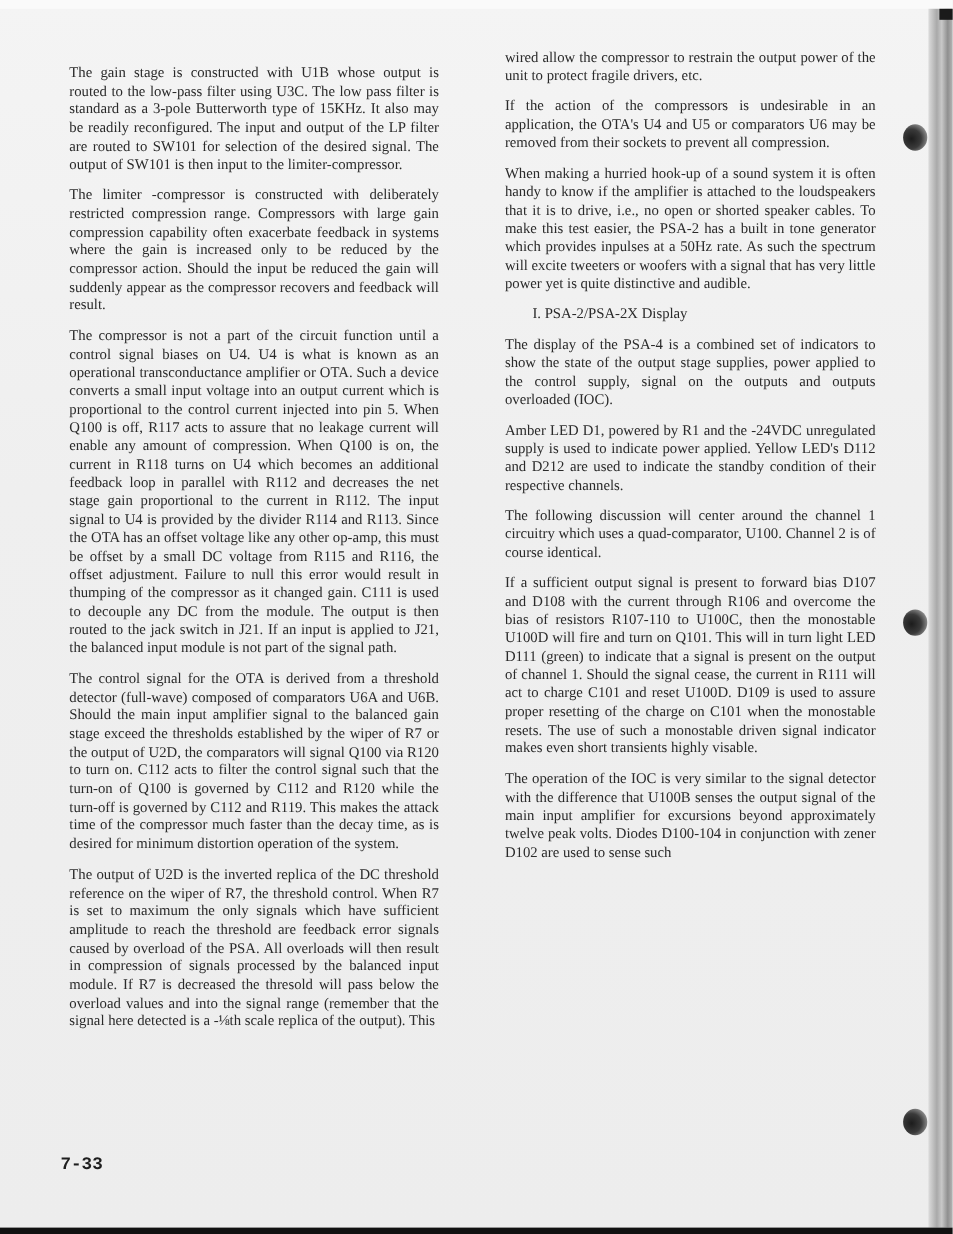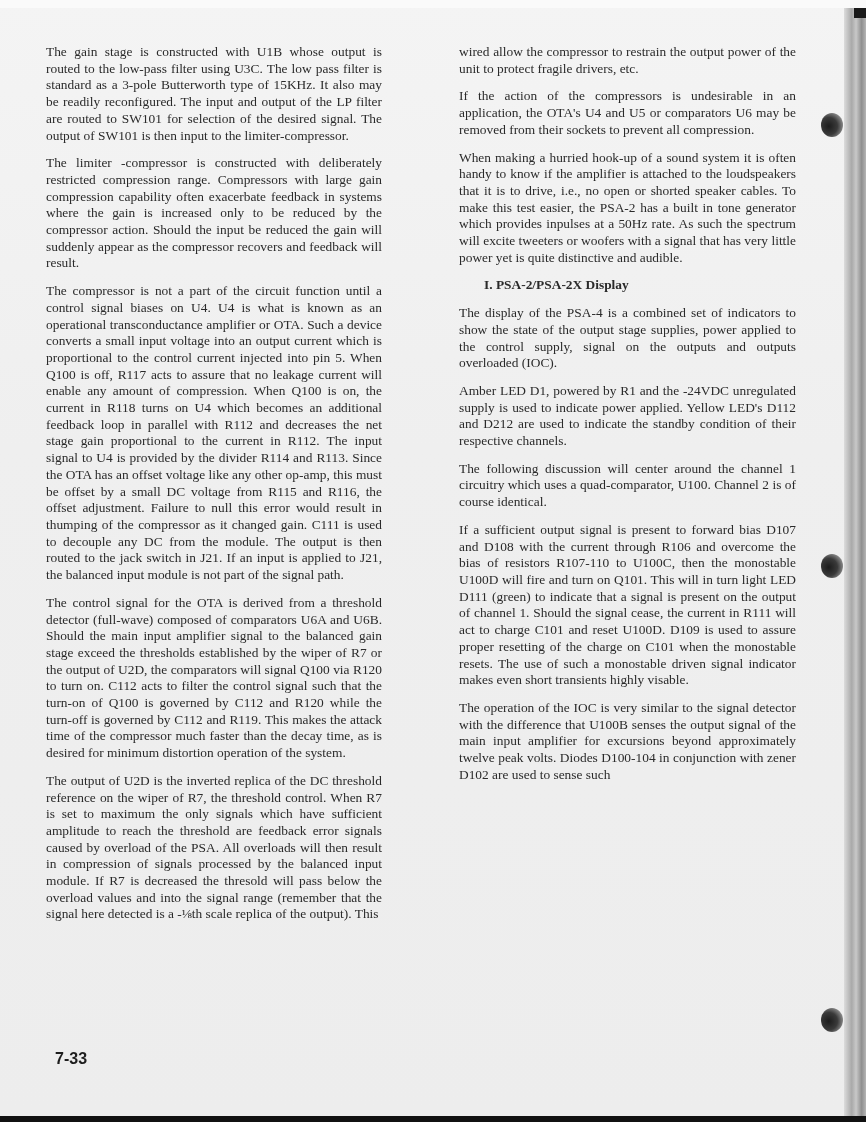--- a/index.html
+++ b/index.html
@@ -21,30 +21,30 @@
     .binding-top { position: absolute; right: 0; top: 8px; width: 12px; height: 10px; background: #1a1a1a; }
     .bottom-bar { position: absolute; left: 0; bottom: 0; width: 866px; height: 6px; background: #111; }
     .hole {
       position: absolute; width: 22px; height: 24px; border-radius: 50%;
       background: radial-gradient(circle at 35% 55%, #1c1c1c 0%, #3a3a3a 45%, #8a8a8a 75%, #e6e6e6 100%);
     }
     .col {
       position: absolute; top: 44px;
       font-size: 13.4px; line-height: 16.7px; text-align: justify;
     }
-    .col.left { left: 46px; width: 336px; }
+    .col.left { left: 63px; width: 336px; margin-top: 14px; }
     .col.right { left: 459px; width: 337px; }
     .col p { margin: 0 0 11px 0; }
     .col h3 {
-      margin: 0 0 11px 0; padding-left: 25px; font-weight: bold;
+      margin: 0 0 11px 0; padding-left: 25px; font-weight: normal;
       font-size: 13.4px; line-height: 16.7px;
     }
     .pagenum {
       position: absolute; left: 55px; top: 1050px;
-      font-family: Liberation Sans, sans-serif;
+      font-family: Liberation Mono, monospace;
       font-weight: bold; font-size: 16px; color: #1e1e1e;
     }
   </style>
 </head>
 <body>
 
 <div class="page"></div>
 <div class="topedge"></div>
 <div class="binding"></div>
 <div class="binding-top"></div>

